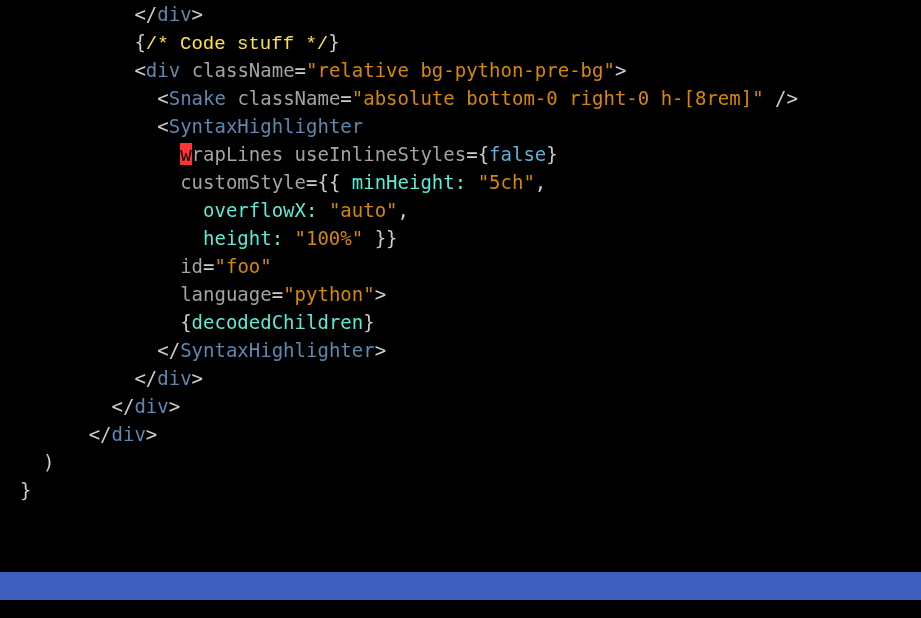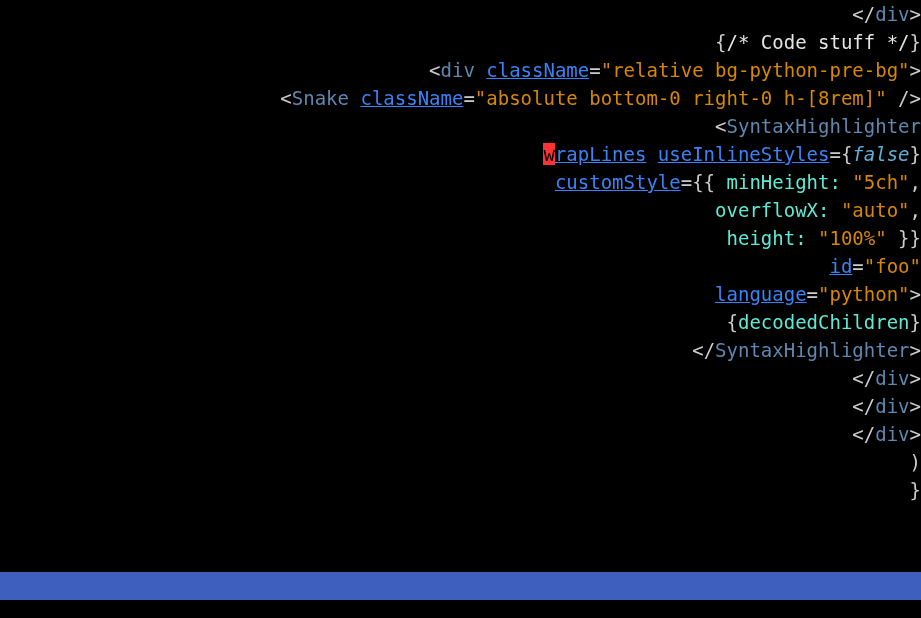--- a/index.html
+++ b/index.html
@@ -12,30 +12,29 @@
       color: #cccccc;
       position: relative;
     }
     .editor {
       position: absolute;
       top: 0; left: 0; right: 0; bottom: 0;
       padding-top: 0px;
       padding-left: 20px;
       white-space: pre;
       overflow: hidden;
-      text-align: right;
     }
     .line { display: block; height: 28px; }
     .punc  { color: #cccccc; }           
     .tag   { color: #5f87af; }           
-    .attr  { color: #3b82f6; text-decoration: underline; }           
+    .attr  { color: #a3a3a3; }           
     .eq    { color: #cccccc; }
     .str   { color: #d78700; }           
-    .comm  { color: #e5e5e5; }           
-    .keyf  { color: #5fafd7; font-style: italic; }           
+    .comm  { color: #fde047; font-family: Liberation Mono, monospace; }           
+    .keyf  { color: #5fafd7; }           
     .plain { color: #5eead4; }
     .cur   { background: #ff3333; color: #000000; }
     .modeline {
       position: absolute;
       left: 0; right: 0;
       top: 572px;
       height: 28px;
       background: #3f5fbf;
       color: #ffffff;
       font-weight: bold;

